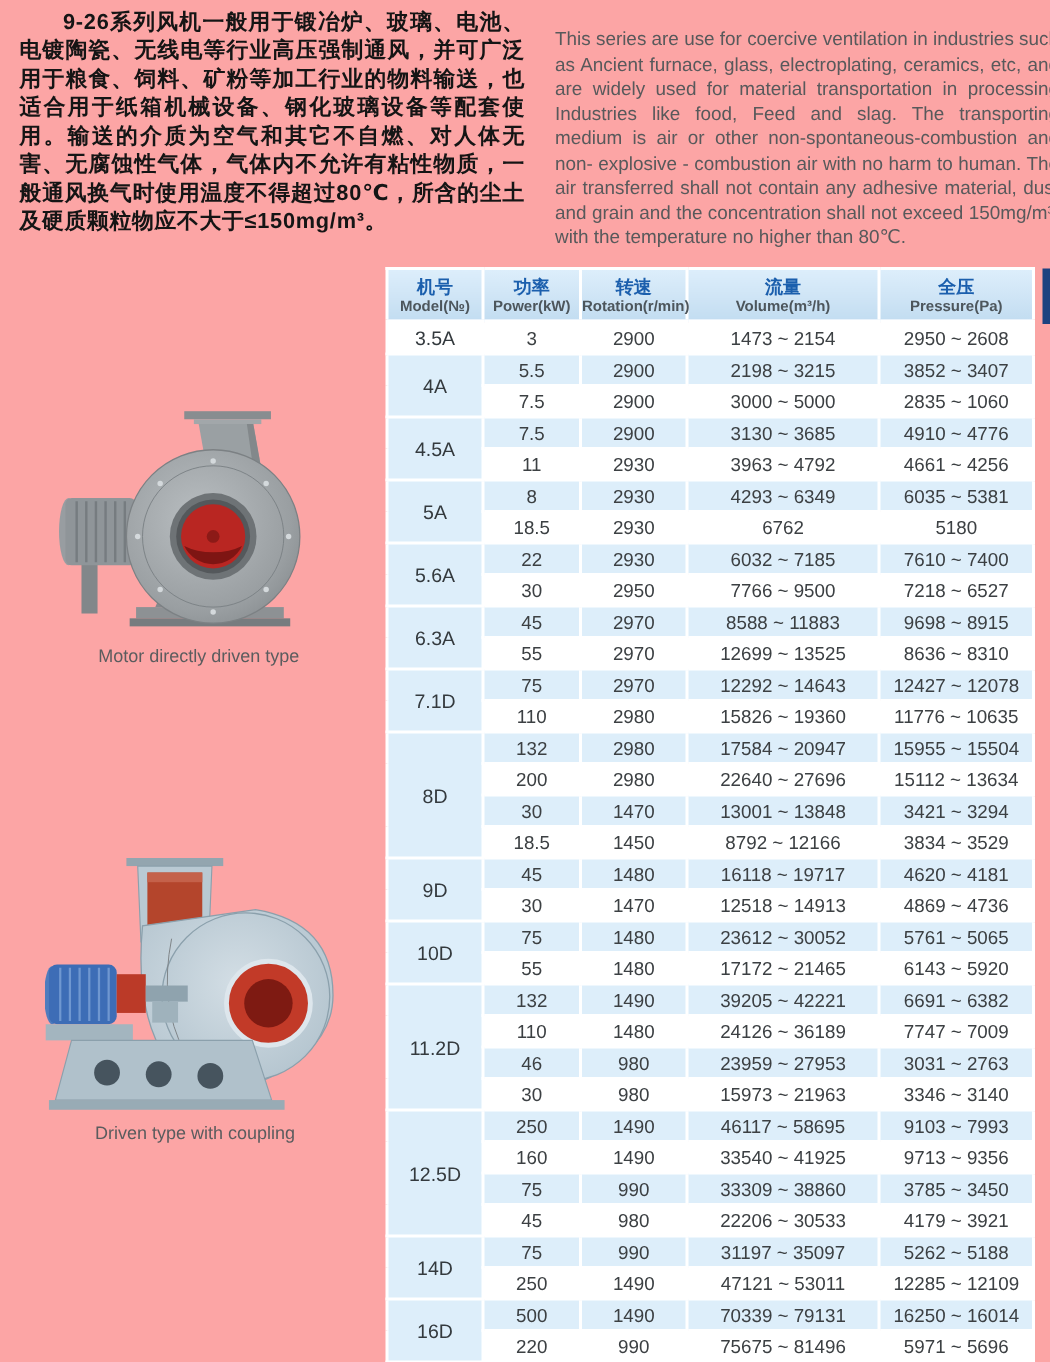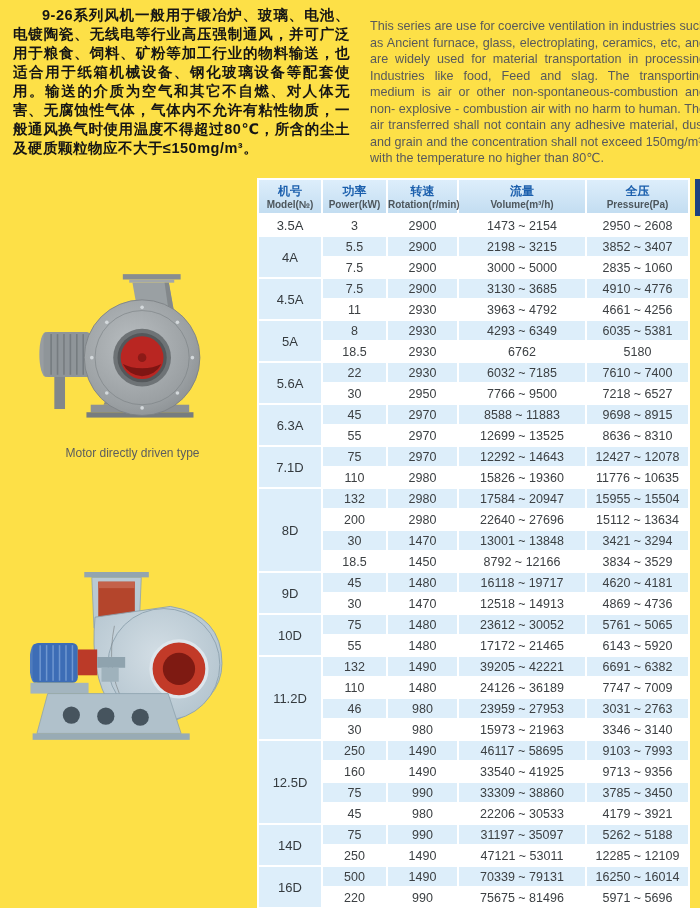--- a/index.html
+++ b/index.html
@@ -1,31 +1,31 @@
 <!DOCTYPE html>
 <html style="--hdr-blue: #1b5fad; --row-blue: #ddeefa; --tab-navy: #1d4280;"><head>
 <meta charset="utf-8">
 <style>
   html,body{margin:0;padding:0;background:#ffffff;}
-  .page{position:relative;width:700px;height:908px;background:#fde047;overflow:hidden;
+  .page{position:relative;width:700px;height:908px;background:#fca5a5;overflow:hidden;
         font-family:"Liberation Sans","DejaVu Sans",sans-serif;}
 
   
   .intro-zh{position:absolute;left:13px;top:6px;width:337px;margin:0;
             font-size:14.5px;line-height:19px;font-weight:bold;color:#151515;
             text-align:justify;text-indent:2em;letter-spacing:0.5px;}
   .intro-en{position:absolute;left:358px;top:6px;width:336px;margin:12px;
             font-size:12.6px;line-height:16.5px;color:#58595b;text-align:justify;}
 
   
   .fig{position:absolute;text-align:center;}
   .fig-a{left:25px;top:272px;width:215px;}
   .fig-d{left:16px;top:572px;width:228px;}
   .cap-title{font-size:15px;font-weight:bold;color:#161616;margin-top:3px;}
-  .cap-sub{font-size:12px;color:#5b5c5e;margin-top:18px;}
+  .cap-sub{font-size:12px;color:#5b5c5e;margin-top:1px;}
 
   
   .table-wrap{position:absolute;left:257px;top:178px;width:431px;}
   table.spec{border-collapse:collapse;table-layout:fixed;width:431px;}
   table.spec th{height:33px;padding:0;background:linear-gradient(#ddeefb,#c3ddf1);
        border:2px solid #fff;border-bottom:3px solid #fff;vertical-align:middle;}
   .hzh{font-size:12px;font-weight:bold;color:var(--hdr-blue,#1b5fad);line-height:16px;}
   .hen{font-size:10px;color:#4d565c;line-height:11px;}
   table.spec td{height:19px;padding:0;border:2px solid #fff;text-align:center;
        vertical-align:middle;font-size:12.5px;color:#3c4043;background:#ffffff;}
@@ -142,20 +142,21 @@
         <rect x="0" y="103" width="54" height="10" fill="#a3b5bf"></rect>
       </g>
       <g>
         <polygon points="16,113 128,113 140,150 6,150" fill="#b0c1cb" stroke="#8ba0ac" stroke-width="0.7"></polygon>
         <rect x="2" y="150" width="146" height="6" fill="#98abb5"></rect>
         <circle cx="38" cy="133" r="8" fill="#46545e"></circle>
         <circle cx="70" cy="134" r="8" fill="#46545e"></circle>
         <circle cx="102" cy="135" r="8" fill="#46545e"></circle>
       </g>
     </svg>
+    <div class="cap-sub">Driven type with coupling</div>
   </div>
 
   <div class="table-wrap">
     <table class="spec" id="spec-table">
       <colgroup>
         <col style="width:64px">
           <col style="width:65px">
           <col style="width:71px">
         <col style="width:128px">
           <col style="width:103px">

